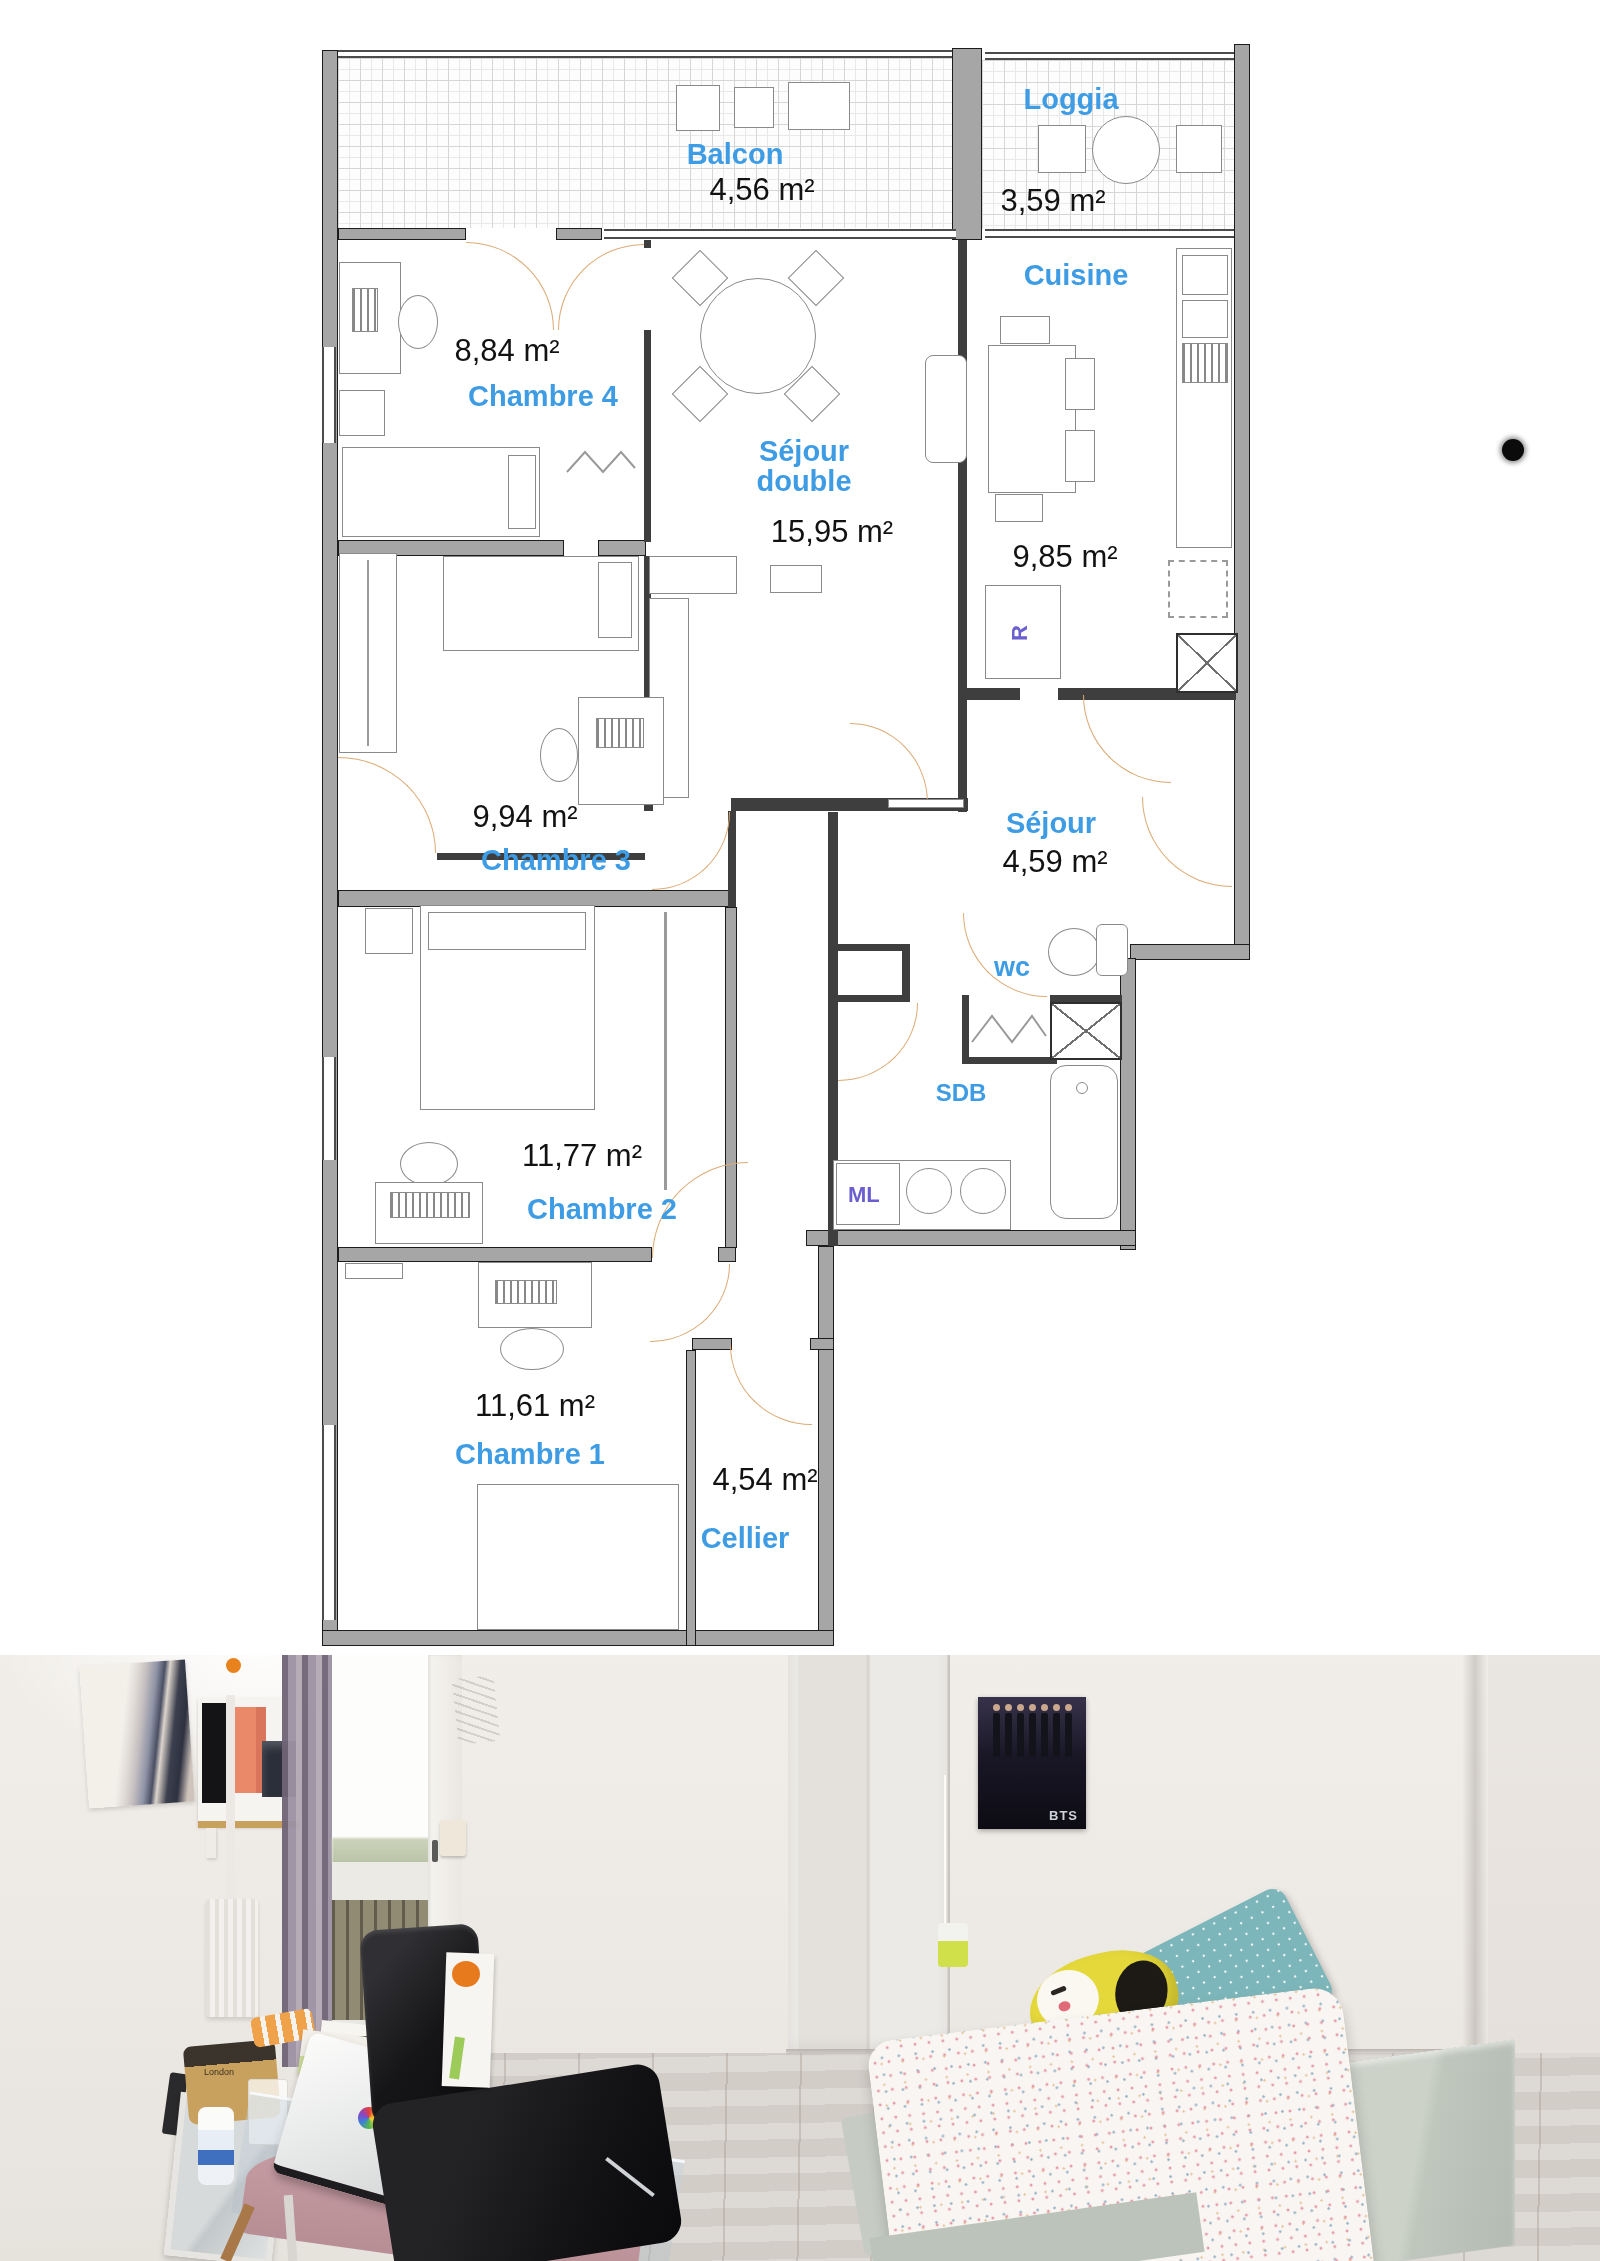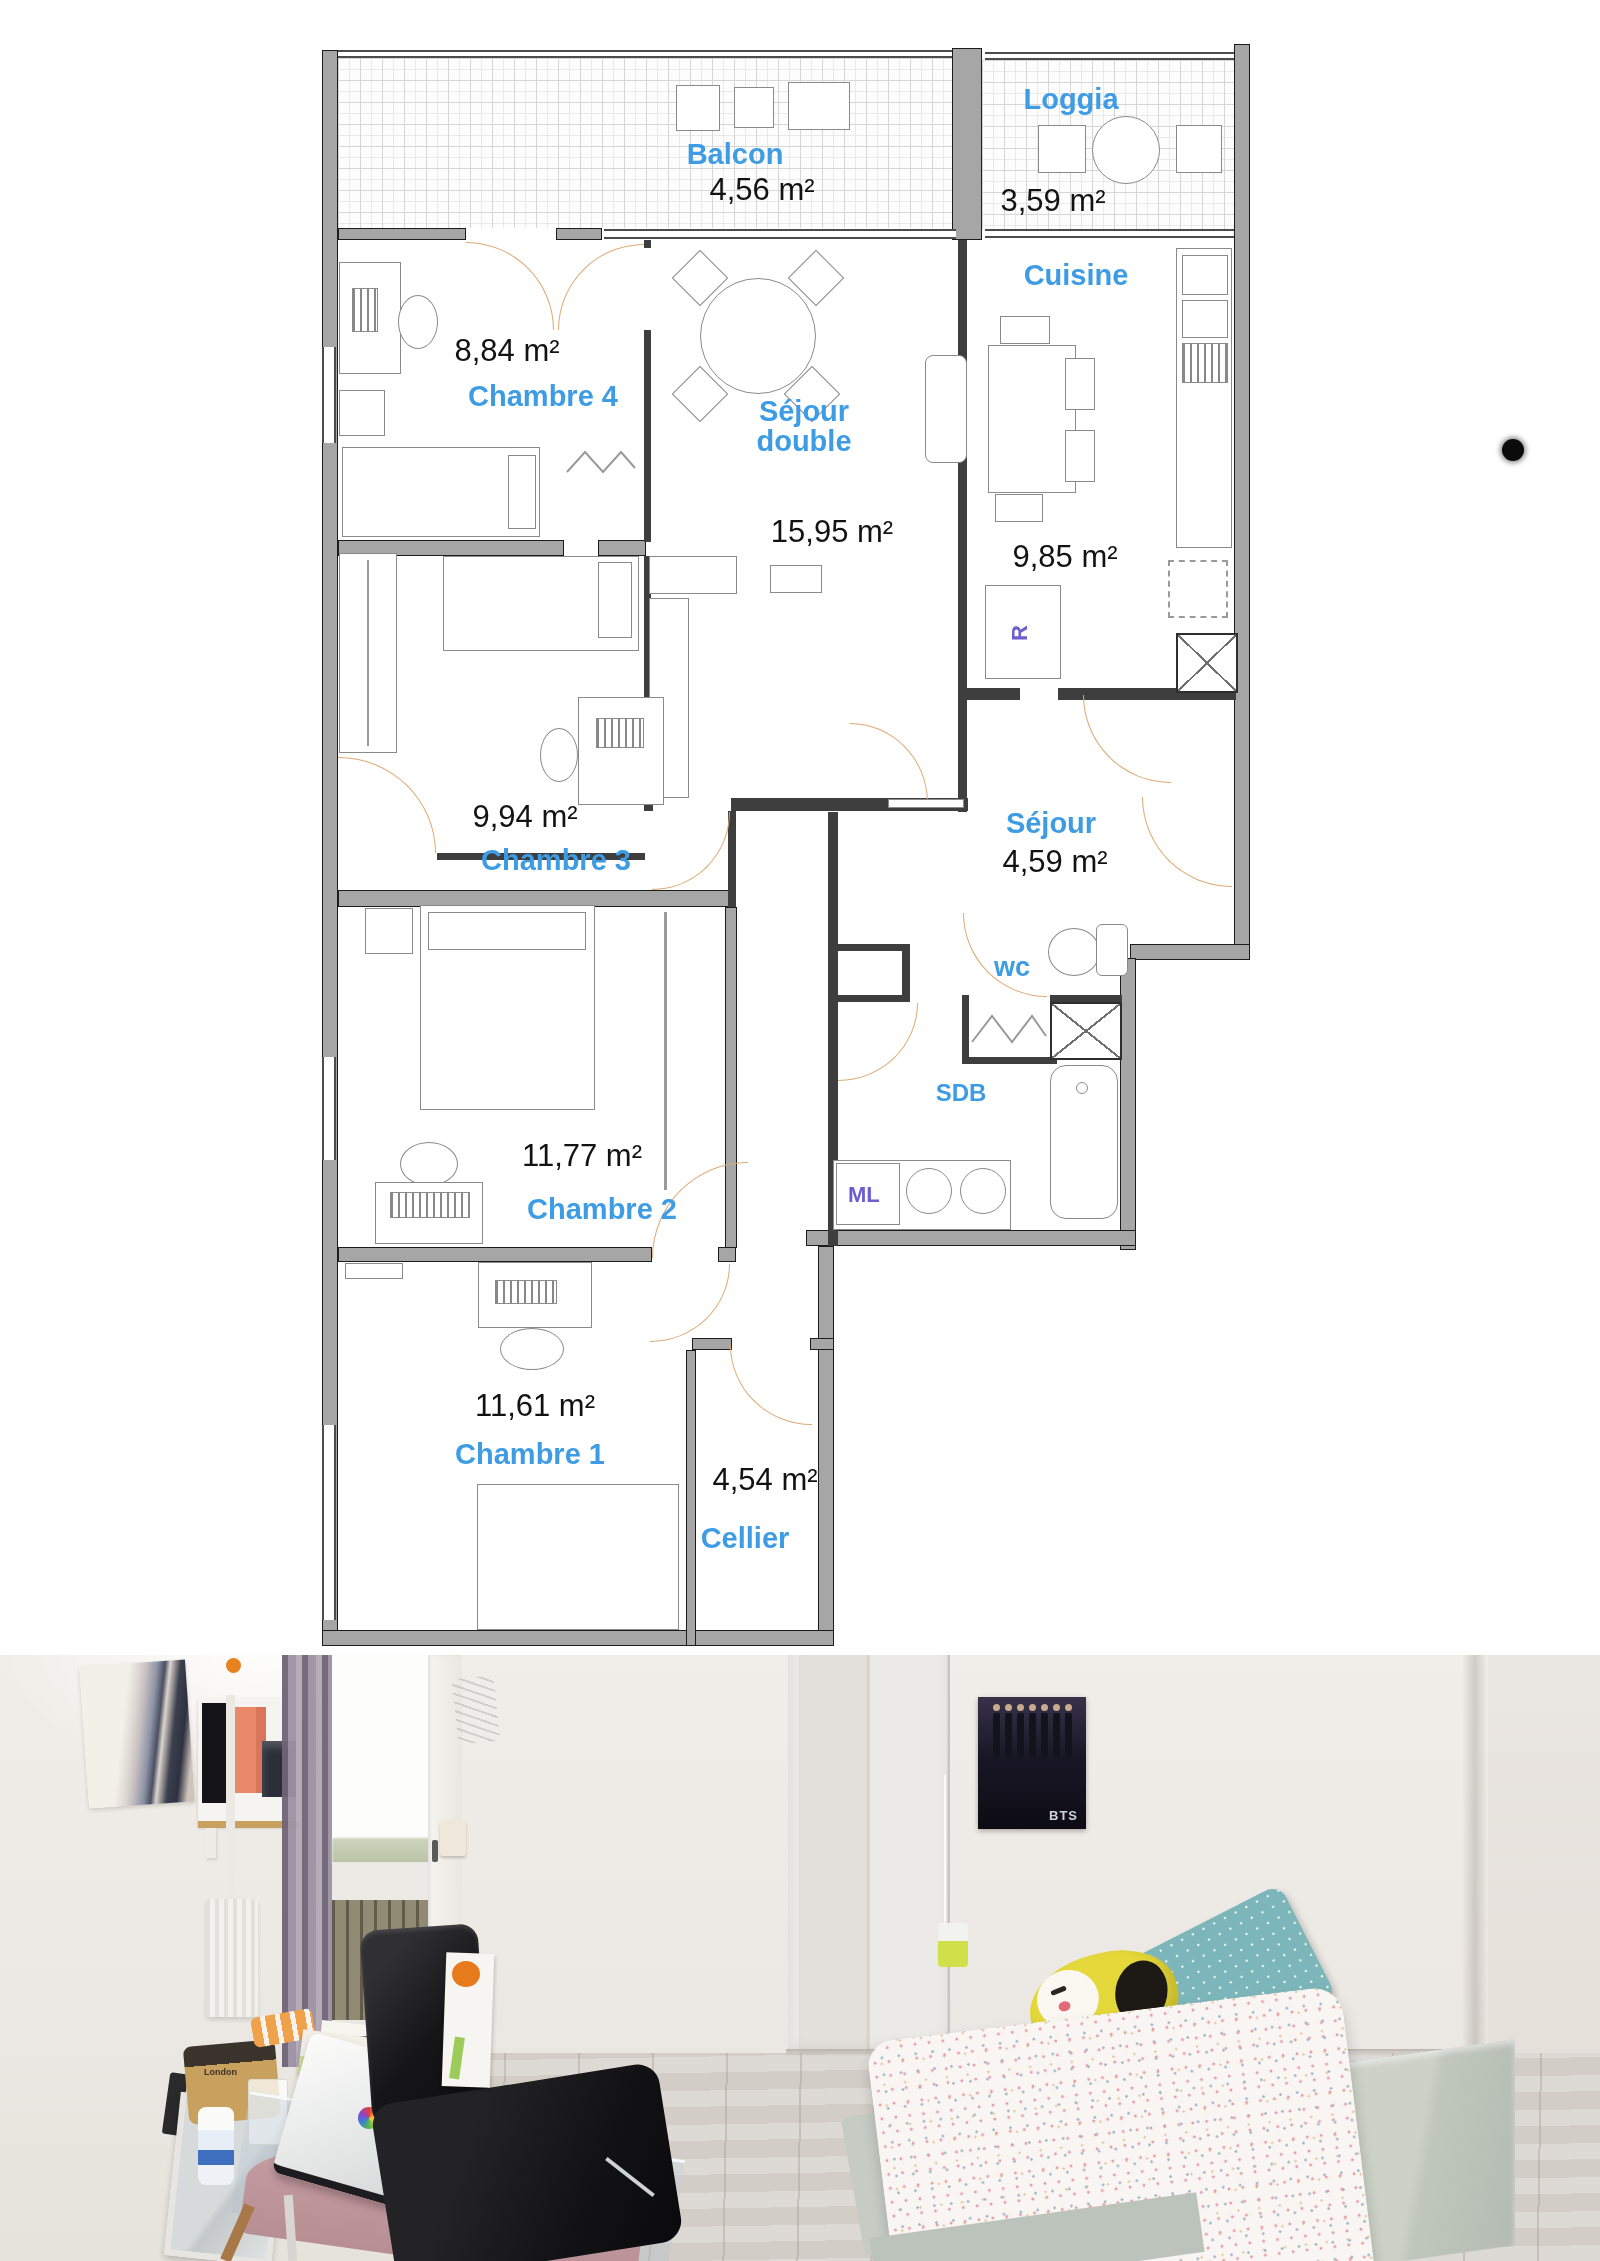--- a/index.html
+++ b/index.html
@@ -191,21 +191,21 @@
     <i class="f stripes" style="left:495px;top:1280px;width:62px;height:24px"></i>
     <i class="f rd" style="left:500px;top:1328px;width:64px;height:42px"></i>
     <i class="f" style="left:477px;top:1484px;width:202px;height:146px"></i>
 
     <div class="rlabel" style="left:735px;top:139px">Balcon</div>
     <div class="ralabel" style="left:762px;top:172px">4,56 m²</div>
     <div class="rlabel" style="left:1071px;top:84px">Loggia</div>
     <div class="ralabel" style="left:1053px;top:183px">3,59 m²</div>
     <div class="ralabel" style="left:507px;top:333px">8,84 m²</div>
     <div class="rlabel" style="left:543px;top:381px">Chambre 4</div>
-    <div class="rlabel" style="left:804px;top:396px;white-space:normal;width:140px">Séjour double</div>
+    <div class="rlabel" style="left:804px;top:436px;white-space:normal;width:140px">Séjour double</div>
     <div class="ralabel" style="left:832px;top:514px">15,95 m²</div>
     <div class="rlabel" style="left:1076px;top:260px">Cuisine</div>
     <div class="ralabel" style="left:1065px;top:539px">9,85 m²</div>
     <div class="ralabel" style="left:525px;top:799px">9,94 m²</div>
     <div class="rlabel" style="left:556px;top:845px">Chambre 3</div>
     <div class="rlabel" style="left:1051px;top:808px">Séjour</div>
     <div class="ralabel" style="left:1055px;top:844px">4,59 m²</div>
     <div class="rlabel" style="left:1012px;top:953px;font-size:27px">wc</div>
     <div class="rlabel" style="left:961px;top:1080px;font-size:24px">SDB</div>
     <div class="ralabel" style="left:582px;top:1138px">11,77 m²</div>
@@ -284,21 +284,21 @@
     <i class="abs" style="left:862px;top:330px;width:478px;height:340px;transform:rotate(-7deg);transform-origin:100% 0;border-radius:26px 30px 0 0;background:
         radial-gradient(#e59aa6 1.3px,transparent 1.7px) 0 0/14px 14px,
         radial-gradient(#9db6c8 1.1px,transparent 1.5px) 6px 8px/17px 17px,
         radial-gradient(#e8c8a0 1px,transparent 1.4px) 3px 12px/21px 21px,#f8f5f2;
         box-shadow:0 8px 14px rgba(0,0,0,.18)"></i>
     <i class="abs" style="left:872px;top:560px;width:330px;height:60px;background:#bcc3bb;transform:rotate(-8deg)"></i>
 
     <i class="abs" style="left:166px;top:418px;width:18px;height:62px;background:#2a2a2c;border-radius:3px;transform:rotate(8deg)"></i>
     <i class="abs" style="left:172px;top:442px;width:108px;height:164px;transform:rotate(6deg);background:linear-gradient(120deg,#d7dadb 0 55%,#c3c8ca 60%,#dfe2e2);border:6px solid #e7e5e1;box-sizing:border-box;box-shadow:0 3px 6px rgba(0,0,0,.2)"></i>
     <i class="abs" style="left:186px;top:388px;width:92px;height:78px;transform:rotate(-5deg);background:linear-gradient(180deg,#3a342c 0 26%,#c8a15e 26%);border-radius:8px"></i>
-    <span class="abs" style="left:204px;top:412px;color:#3d3223;font-size:9px;font-weight:bold">London</span>
+    <span class="abs" style="left:204px;top:412px;color:#3d3223;font-size:9px;font-weight:normal">London</span>
     <i class="abs" style="left:252px;top:358px;width:62px;height:30px;transform:rotate(-10deg);background:repeating-linear-gradient(90deg,#f0a24a 0 10px,#f6f3ee 10px 15px);border-radius:6px"></i>
     <i class="abs" style="left:320px;top:368px;width:58px;height:36px;background:#f7f5f0;transform:rotate(6deg);box-shadow:0 2px 3px rgba(0,0,0,.15)"></i>
     <i class="abs" style="left:322px;top:382px;width:70px;height:26px;background:repeating-linear-gradient(0deg,#2c2c30 0 3px,#4a4a50 3px 6px);transform:rotate(-4deg);border-radius:4px"></i>
     <i class="abs" style="left:300px;top:382px;width:128px;height:44px;transform:rotate(7deg);background:linear-gradient(180deg,#f1efe8 0 60%,#cddc9a 60%);box-shadow:0 3px 4px rgba(0,0,0,.2)"></i>
     <i class="abs" style="left:248px;top:424px;width:38px;height:64px;background:rgba(255,255,255,.75);border:1px solid #ddd9d2;border-radius:3px"></i>
     <i class="abs" style="left:198px;top:452px;width:36px;height:78px;background:linear-gradient(180deg,#fbfbfa 0 30%,#e8eef5 30% 55%,#3f6fbf 55% 75%,#eef2f6 75%);border-radius:8px"></i>
 
     <i class="abs" style="left:238px;top:470px;width:440px;height:120px;transform:rotate(9deg);background:linear-gradient(180deg,rgba(200,212,222,.45),rgba(170,185,198,.3));border-top:3px solid rgba(250,252,255,.9)"></i>
     <i class="abs" style="left:244px;top:498px;width:400px;height:108px;transform:rotate(8deg);border-radius:50% 40% 10px 10px;background:linear-gradient(180deg,#c9a0a6,#b88e95)"></i>
     <i class="abs" style="left:232px;top:548px;width:11px;height:60px;background:#a87848;transform:rotate(24deg)"></i>

